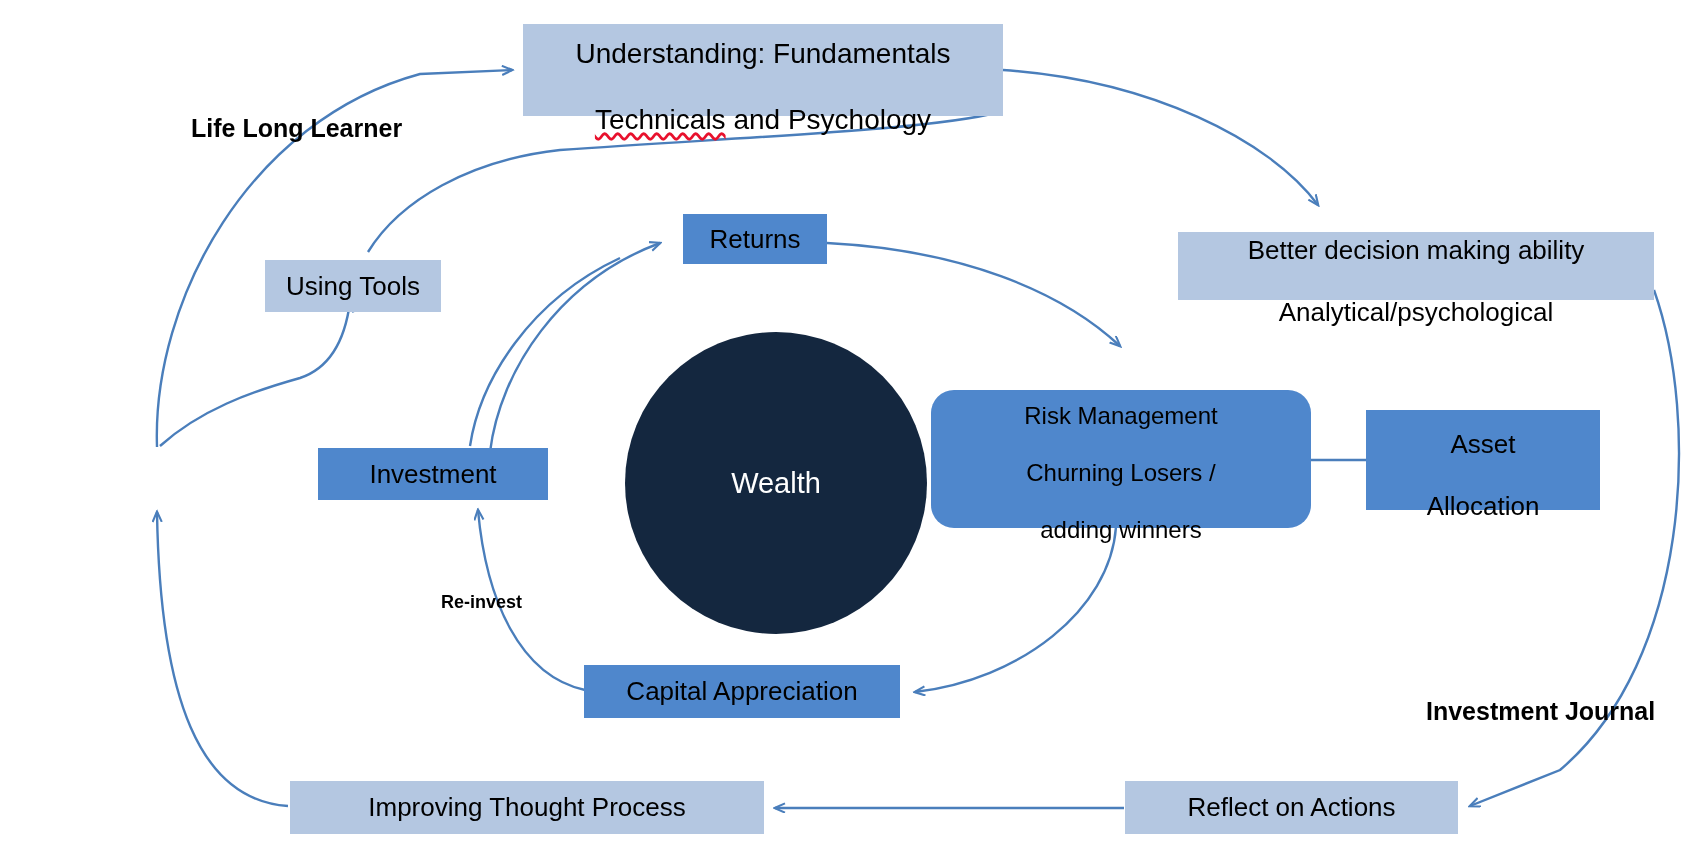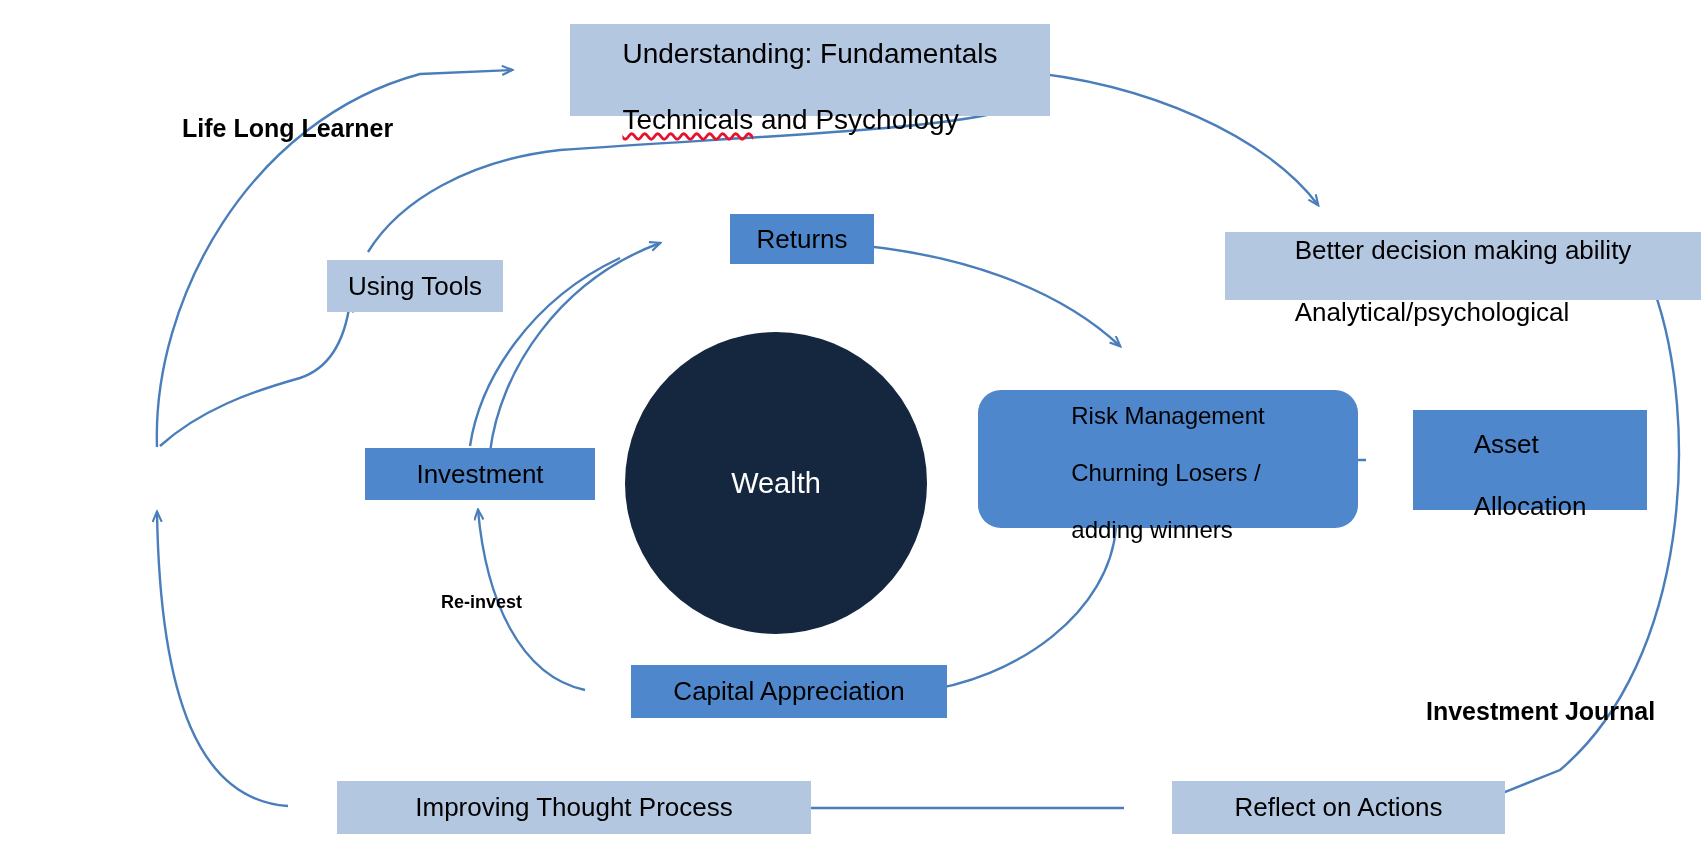--- a/index.html
+++ b/index.html
@@ -7,26 +7,25 @@
   body{
     font-family:"Liberation Sans","DejaVu Sans",sans-serif;
     width:1708px;height:854px;position:relative;overflow:hidden;
     -webkit-font-smoothing:antialiased;
   }
   #canvas{position:absolute;left:0;top:0;width:1708px;height:854px;}
   svg.edges{position:absolute;left:0;top:0;width:1708px;height:854px;pointer-events:none;}
   .node{
     position:absolute;
     display:flex;align-items:center;justify-content:center;
-    text-align:left;
+    text-align:center;
     color:#000000;
     line-height:1.18;
     box-sizing:border-box;
     white-space:pre-line;
-    margin-left:47px;
   }
   .fill-light{background:#b4c7e1;}
   .fill-mid{background:#4f87cc;}
   .circle-node{
     position:absolute;border-radius:50%;
     background:#14273f;color:#ffffff;
     display:flex;align-items:center;justify-content:center;
     font-size:29px;
   }
   .label-bold{
@@ -86,21 +85,21 @@
     </div>
   </div>
 
   <div class="node fill-light" style="left:1178px;top:232px;width:476px;height:68px;font-size:26px;">
     <div>
       <span>Better decision making ability</span><br>
       <span>Analytical/psychological</span>
     </div>
   </div>
 
-  <div class="node fill-light" style="left:280px;top:260px;width:176px;height:52px;font-size:26px;">Using Tools</div>
+  <div class="node fill-light" style="left:265px;top:260px;width:176px;height:52px;font-size:26px;">Using Tools</div>
 
   <div class="node fill-mid" style="left:683px;top:214px;width:144px;height:50px;font-size:26px;">Returns</div>
 
 
   <div class="node fill-mid" style="left:318px;top:448px;width:230px;height:52px;font-size:26px;">Investment</div>
 
   <div class="circle-node" style="left:625px;top:332px;width:302px;height:302px;">Wealth</div>
 
   <div class="node fill-mid" style="left:931px;top:390px;width:380px;height:138px;font-size:24px;border-radius:23px;">
     <div>
@@ -116,19 +115,19 @@
       <span>Allocation</span>
     </div>
   </div>
 
   <div class="node fill-mid" style="left:584px;top:665px;width:316px;height:53px;font-size:26px;">Capital Appreciation</div>
 
   <div class="node fill-light" style="left:1125px;top:781px;width:333px;height:53px;font-size:26px;">Reflect on Actions</div>
 
   <div class="node fill-light" style="left:290px;top:781px;width:474px;height:53px;font-size:26px;">Improving Thought Process</div>
 
-  <div class="label-bold" style="left:182px;top:114px;font-size:25px;">Life Long Learner</div>
+  <div class="label-bold" style="left:191px;top:114px;font-size:25px;">Life Long Learner</div>
 
   <div class="label-bold" style="left:441px;top:592px;font-size:18px;">Re-invest</div>
 
   <div class="label-bold" style="left:1426px;top:697px;font-size:25px;">Investment Journal</div>
 
 </div>
 
 </body></html>

